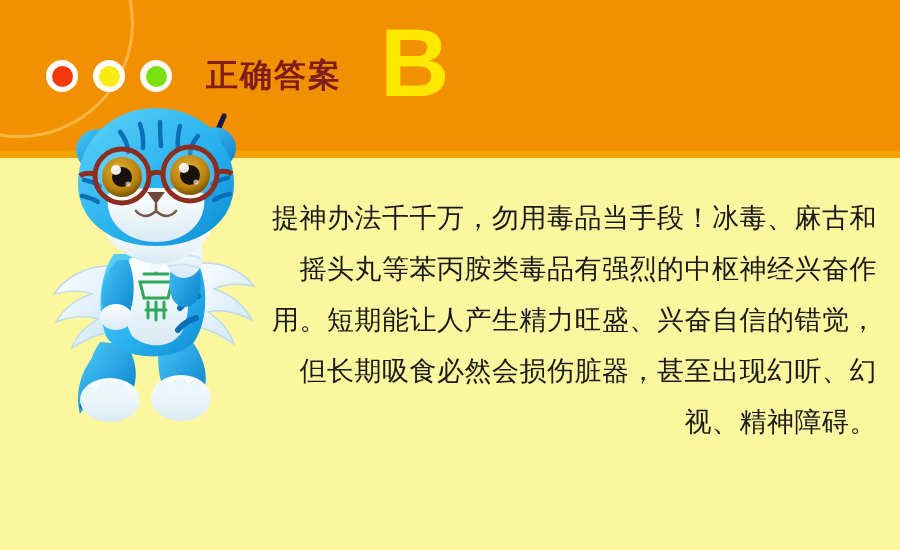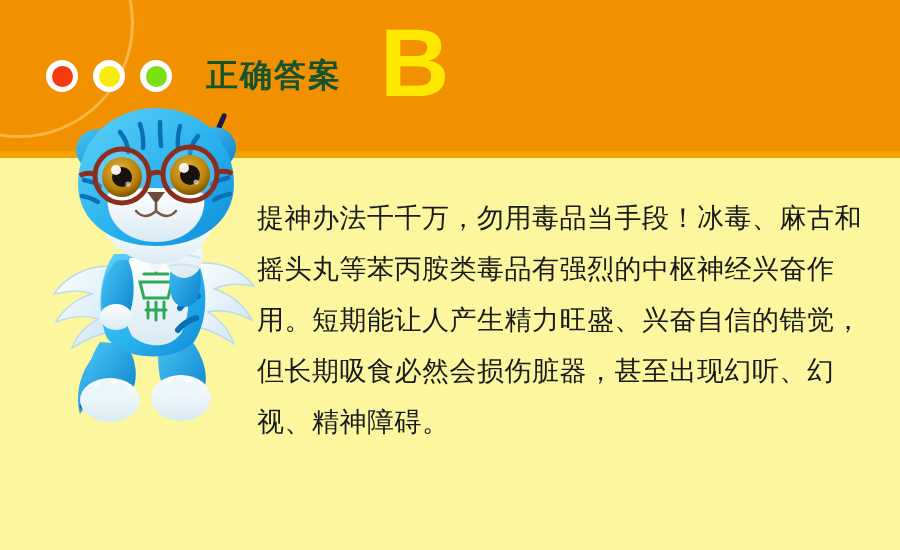--- a/index.html
+++ b/index.html
@@ -76,21 +76,21 @@
     border-radius: 50%;
   }
 
   
   #header-title {
     position: absolute;
     left: 206px;
     top: 55px;
     font-size: 32px;
     font-weight: bold;
-    color: #14532d;
+    color: #7f1d1d;
     letter-spacing: 2px;
     line-height: 40px;
     white-space: nowrap;
   }
 
   
   #answer-letter {
     position: absolute;
     left: 380px;
     top: 13px;
@@ -106,21 +106,21 @@
   #body-text {
     position: absolute;
     left: 257px;
     top: 193px;
     width: 620px;
     font-size: 27px;
     font-weight: normal;
     color: #1a1a1a;
     line-height: 51px;
     letter-spacing: 0.5px;
-    text-align: left;
+    text-align: right;
   }
 
   
   #mascot {
     position: absolute;
     left: 48px;
     top: 98px;
     width: 215px;
     height: 330px;
   }

